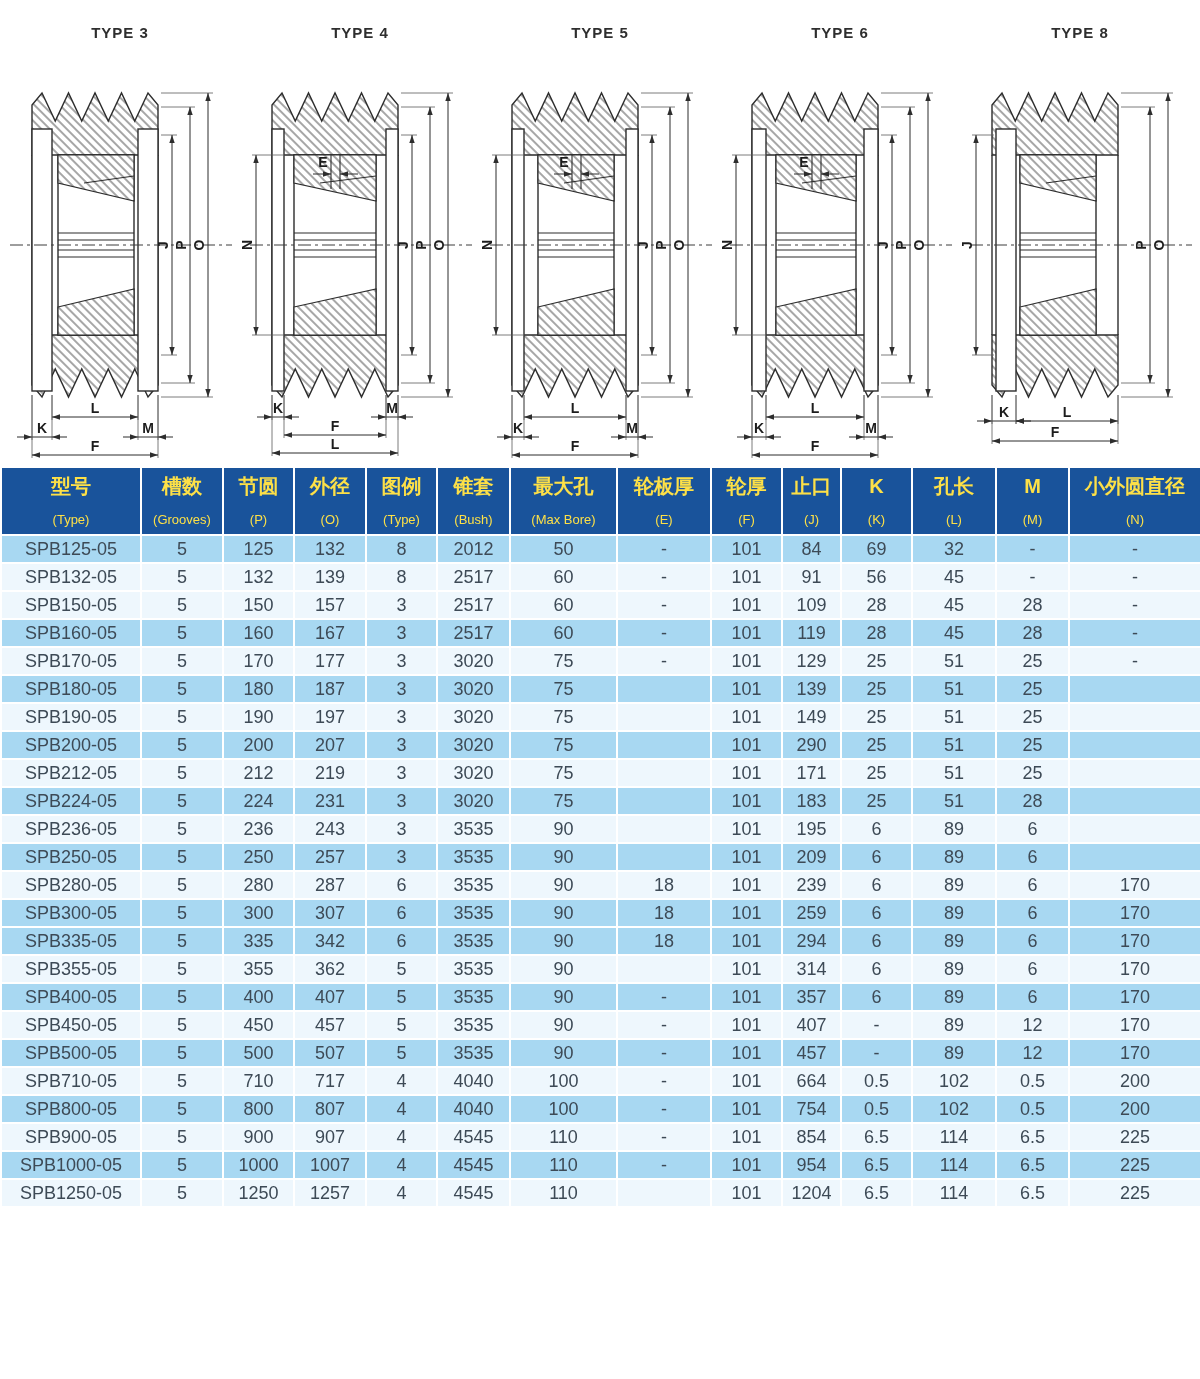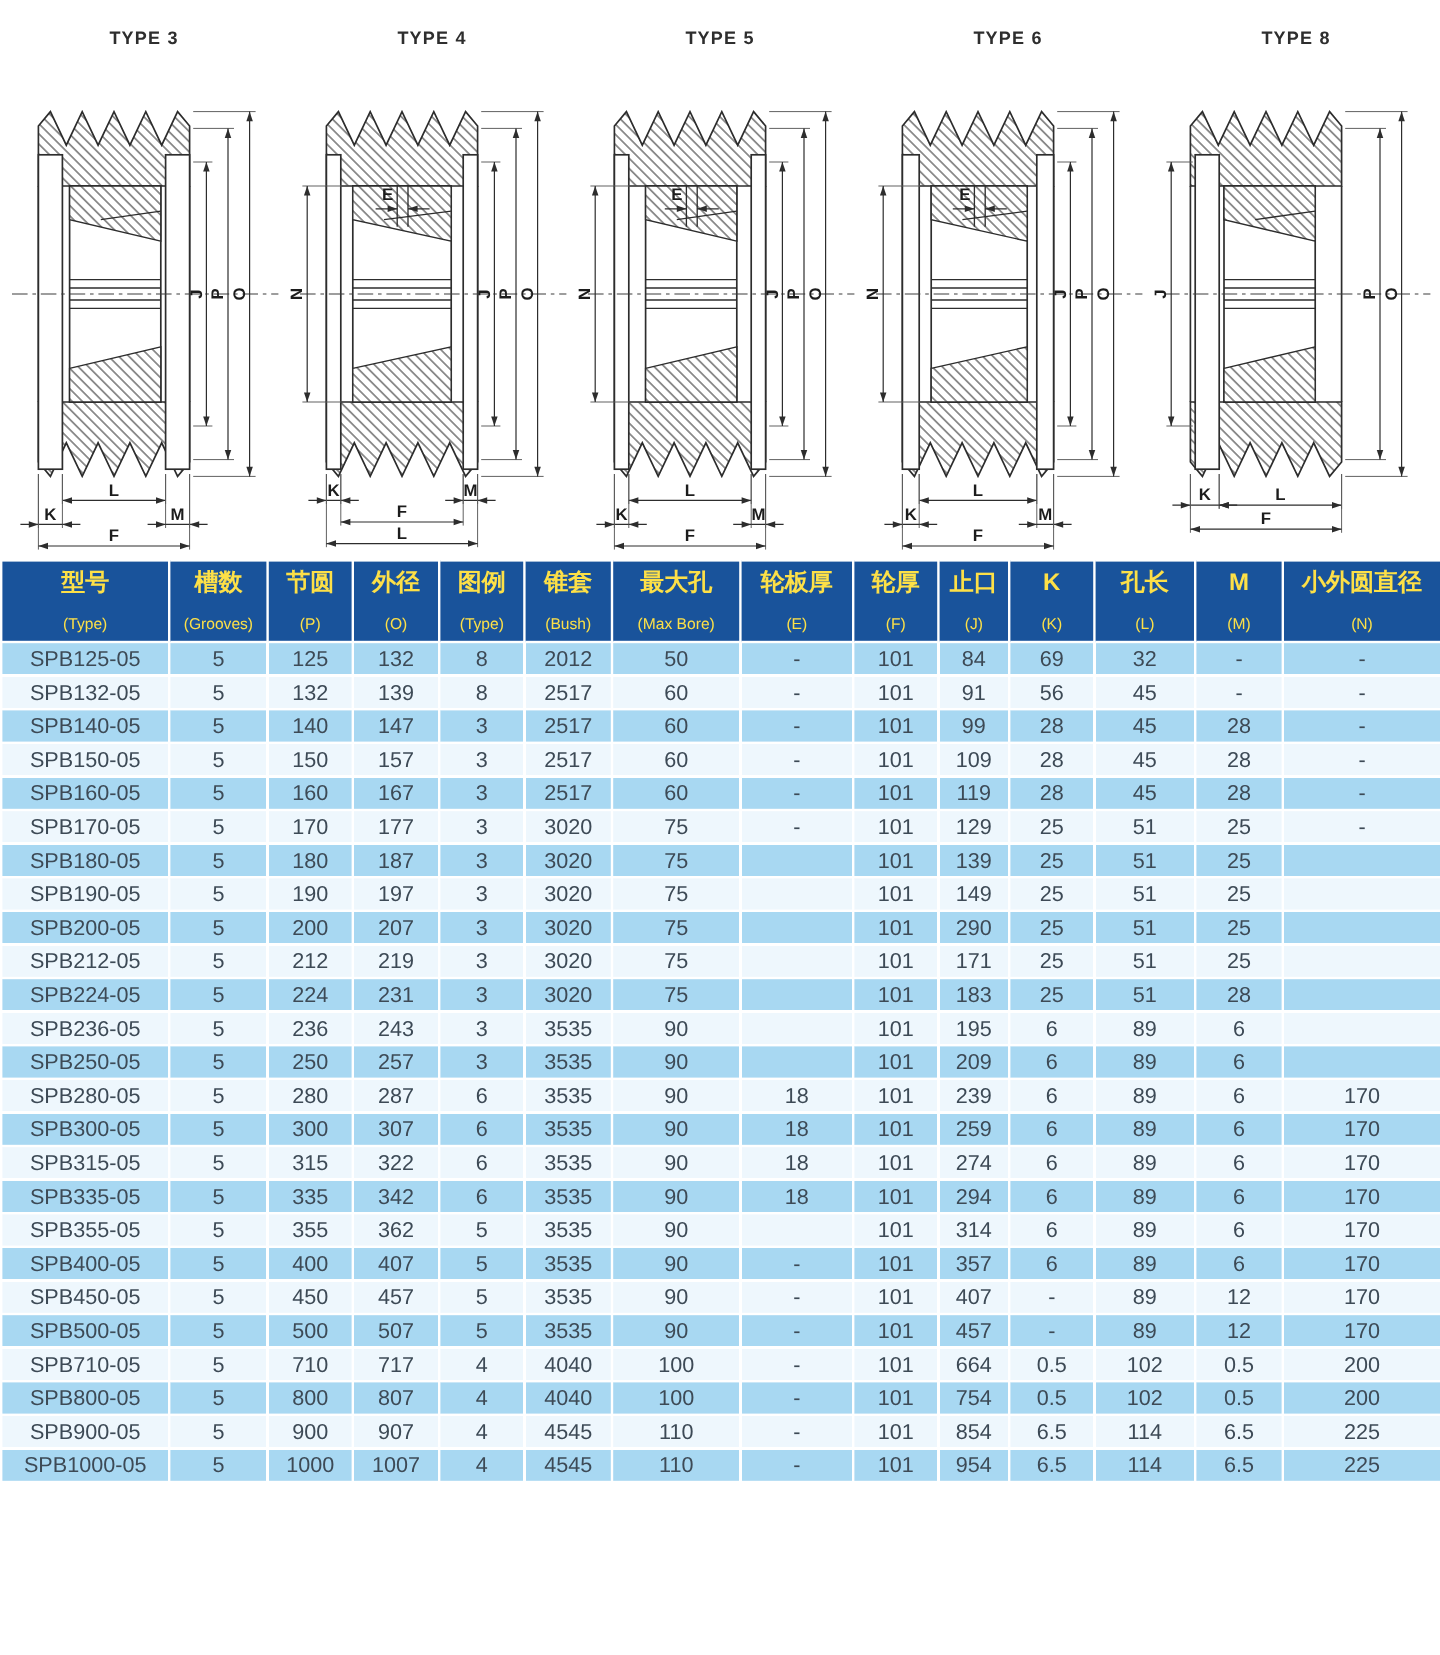--- a/index.html
+++ b/index.html
@@ -530,36 +530,20 @@
           <td>2517</td>
           <td>60</td>
           <td>-</td>
           <td>101</td>
           <td>91</td>
           <td>56</td>
           <td>45</td>
           <td>-</td>
           <td>-</td>
         </tr>
-        <tr class="odd">
-          <td>SPB140-05</td>
-          <td>5</td>
-          <td>140</td>
-          <td>147</td>
-          <td>3</td>
-          <td>2517</td>
-          <td>60</td>
-          <td>-</td>
-          <td>101</td>
-          <td>99</td>
-          <td>28</td>
-          <td>45</td>
-          <td>28</td>
-          <td>-</td>
-        </tr>
         <tr class="even">
           <td>SPB150-05</td>
           <td>5</td>
           <td>150</td>
           <td>157</td>
           <td>3</td>
           <td>2517</td>
           <td>60</td>
           <td>-</td>
           <td>101</td>
@@ -733,36 +717,20 @@
           <td>SPB300-05</td>
           <td>5</td>
           <td>300</td>
           <td>307</td>
           <td>6</td>
           <td>3535</td>
           <td>90</td>
           <td>18</td>
           <td>101</td>
           <td>259</td>
-          <td>6</td>
-          <td>89</td>
-          <td>6</td>
-          <td>170</td>
-        </tr>
-        <tr class="even">
-          <td>SPB315-05</td>
-          <td>5</td>
-          <td>315</td>
-          <td>322</td>
-          <td>6</td>
-          <td>3535</td>
-          <td>90</td>
-          <td>18</td>
-          <td>101</td>
-          <td>274</td>
           <td>6</td>
           <td>89</td>
           <td>6</td>
           <td>170</td>
         </tr>
         <tr class="odd">
           <td>SPB335-05</td>
           <td>5</td>
           <td>335</td>
           <td>342</td>
@@ -893,20 +861,36 @@
           <td>SPB1000-05</td>
           <td>5</td>
           <td>1000</td>
           <td>1007</td>
           <td>4</td>
           <td>4545</td>
           <td>110</td>
           <td>-</td>
           <td>101</td>
           <td>954</td>
+          <td>6.5</td>
+          <td>114</td>
+          <td>6.5</td>
+          <td>225</td>
+        </tr>
+        <tr class="even">
+          <td>SPB1250-05</td>
+          <td>5</td>
+          <td>1250</td>
+          <td>1257</td>
+          <td>4</td>
+          <td>4545</td>
+          <td>110</td>
+          <td></td>
+          <td>101</td>
+          <td>1204</td>
           <td>6.5</td>
           <td>114</td>
           <td>6.5</td>
           <td>225</td>
         </tr>
       </tbody>
   </table>
 
 </div>
 

